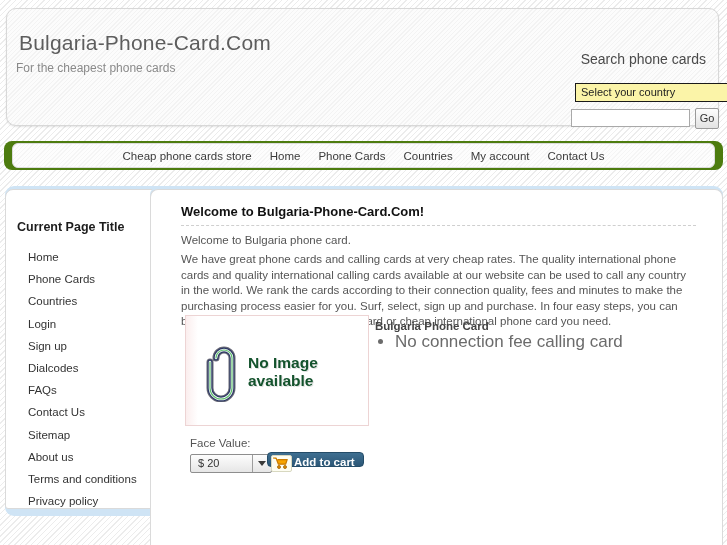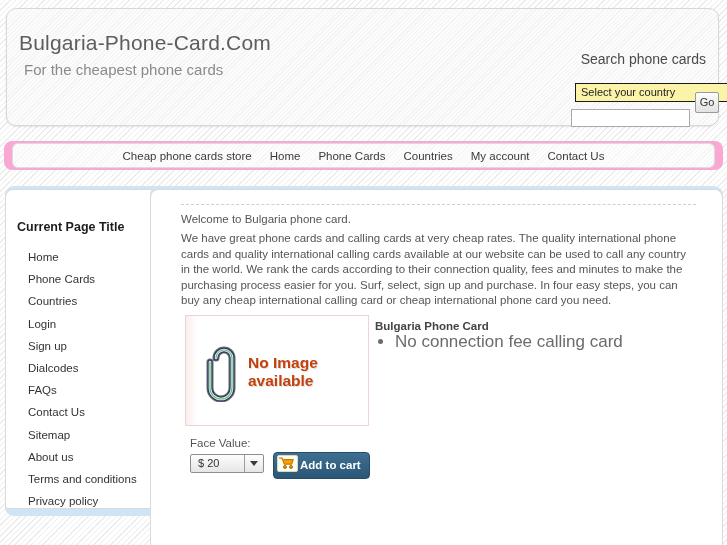--- a/index.html
+++ b/index.html
@@ -24,22 +24,22 @@
     box-shadow:0 1px 2px rgba(0,0,0,.10);
     box-sizing:border-box;
     text-decoration:underline;
   }
   .site-title{
     position:absolute;left:12px;top:22px;
     font-size:21px;color:#5d5d5d;letter-spacing:.2px;
     font-weight:400;white-space:nowrap;
   }
   .site-tagline{
-    position:absolute;left:17px;top:52px;
-    font-size:15px;color:#8a8a8a;white-space:nowrap;
+    position:absolute;left:9px;top:52px;
+    font-size:12px;color:#8a8a8a;white-space:nowrap;
   }
   .search-label{
     position:absolute;right:12px;top:42px;
     font-size:14px;color:#4a4a4a;white-space:nowrap;
   }
   .country-select{
     position:absolute;left:568px;top:74px;width:169px;height:19px;
     background:#fbf4a8;
     border:1px solid #1a1a1a;
     box-sizing:border-box;
@@ -58,31 +58,31 @@
     border-left:3px solid transparent;border-right:3px solid transparent;
     border-top:4px solid #777;
   }
   .search-input{
     position:absolute;left:564px;top:100px;width:119px;height:18px;
     border:1px solid #a9a9a9;background:#fff;box-sizing:border-box;
     font-family:"Liberation Sans", sans-serif;font-size:11px;
     padding:0 4px;color:#333;
   }
   .go-btn{
-    position:absolute;left:688px;top:83px;width:24px;height:21px;
+    position:absolute;left:688px;top:99px;width:24px;height:21px;
     background:linear-gradient(#fdfdfd,#e2e2e2);
     border:1px solid #9a9a9a;box-sizing:border-box;border-radius:2px;
     font-family:"Liberation Sans", sans-serif;font-size:11px;color:#333;
     text-align:center;line-height:19px;cursor:pointer;padding:0;
   }
 
   
   .nav{
     position:absolute;left:4px;top:141px;width:719px;height:29px;
-    background:#f9a8d4;border-radius:8px;
+    background:#4d7c0f;border-radius:8px;
   }
   .nav-inner{
     position:absolute;left:8px;top:2px;right:8px;height:25px;
     background:#fbfbfb;
     background-image:repeating-linear-gradient(135deg,
        #fdfdfd 0px,#fdfdfd 2px,#f5f5f5 2px,#f5f5f5 3px);
     border:1px solid #dcdcdc;border-radius:6px;box-sizing:border-box;
     display:flex;align-items:center;justify-content:center;
   }
   .nav-item{
@@ -144,63 +144,62 @@
     background:#ffffff;border:1px solid #edd4d4;box-sizing:border-box;
     overflow:hidden;
   }
   .noimg-box:before{
     content:"";position:absolute;left:0;top:0;width:12px;height:111px;
     background:linear-gradient(90deg,#fbeeee,#ffffff);
   }
   .clip{position:absolute;left:20px;top:28px;width:36px;height:58px;}
   .noimg-text{
     position:absolute;left:62px;top:38px;width:115px;
-    font-size:15.5px;font-weight:bold;color:#c2410c;line-height:18px;
+    font-size:15.5px;font-weight:bold;color:#14532d;line-height:18px;
     text-shadow:1px 1px 0 rgba(0,0,0,.12);
   }
   .prod-name{
     position:absolute;left:190px;top:5px;
     font-size:11.5px;font-weight:bold;color:#444;white-space:nowrap;
   }
   .prod-bullets{
     position:absolute;left:193px;top:20px;margin:0;padding:0 0 0 17px;
     list-style:disc;
   }
   .prod-bullets li{
     font-size:17px;color:#6b6b6b;line-height:14px;white-space:nowrap;
   }
 
   .fv-label{
     position:absolute;left:5px;top:122px;font-size:11.5px;color:#555;
   }
   .fv-select{
-    position:absolute;left:5px;top:139px;width:74px;height:19px;
+    position:absolute;left:5px;top:139px;width:82px;height:19px;
     background:linear-gradient(#fdfdfd,#e6e6e6);
     border:1px solid #8e8e8e;border-radius:2px;box-sizing:border-box;
     font-size:11px;color:#333;padding-left:7px;line-height:17px;
     white-space:nowrap;
   }
   .fv-select .arrowbox{
     position:absolute;right:0px;top:0px;width:18px;height:17px;
     border-left:1px solid #9d9d9d;
   }
   .fv-select .arrowbox:after{
     content:"";position:absolute;left:5px;top:6px;
     border-left:4px solid transparent;border-right:4px solid transparent;
     border-top:5px solid #3a3a3a;
   }
   .cart-btn{
-    position:absolute;left:82px;top:137px;height:27px;
+    position:absolute;left:82px;top:137px;height:15px;
     background:linear-gradient(#3f6f91,#2b5676);
     border:1px solid #244c68;border-radius:4px;
     padding:0 8px 0 26px;line-height:19px;
     font-size:11.5px;font-weight:bold;color:#ffffff;
     cursor:pointer;white-space:nowrap;
     box-sizing:border-box;
-    margin-left:6px;
   }
   .cart-glyph{
     position:absolute;left:3px;top:2px;width:19px;height:15px;
     background:#fdfdf2;border:1px solid #d8d8c0;border-radius:2px;
   }
 </style>
 </head>
 <body>
 
 <div class="page">
@@ -271,20 +270,21 @@
         <li>
             <a href="#">Privacy policy</a>
           </li>
       </ul>
     </div>
   </div>
 
   <div class="main">
     <div class="main-inner">
       <div class="main-pad">
+        <h1 class="page-heading">Welcome to Bulgaria-Phone-Card.Com!</h1>
         <hr class="hr-dashed">
         <p class="intro">Welcome to Bulgaria phone card.</p>
         <p class="body-copy">We have great phone cards and calling cards at very cheap rates. The quality international phone cards and quality international calling cards available at our website can be used to call any country in the world. We rank the cards according to their connection quality, fees and minutes to make the purchasing process easier for you. Surf, select, sign up and purchase. In four easy steps, you can buy any cheap international calling card or cheap international phone card you need.</p>
       </div>
     </div>
   </div>
 
   <div class="product">
 
     <div class="noimg-box">

